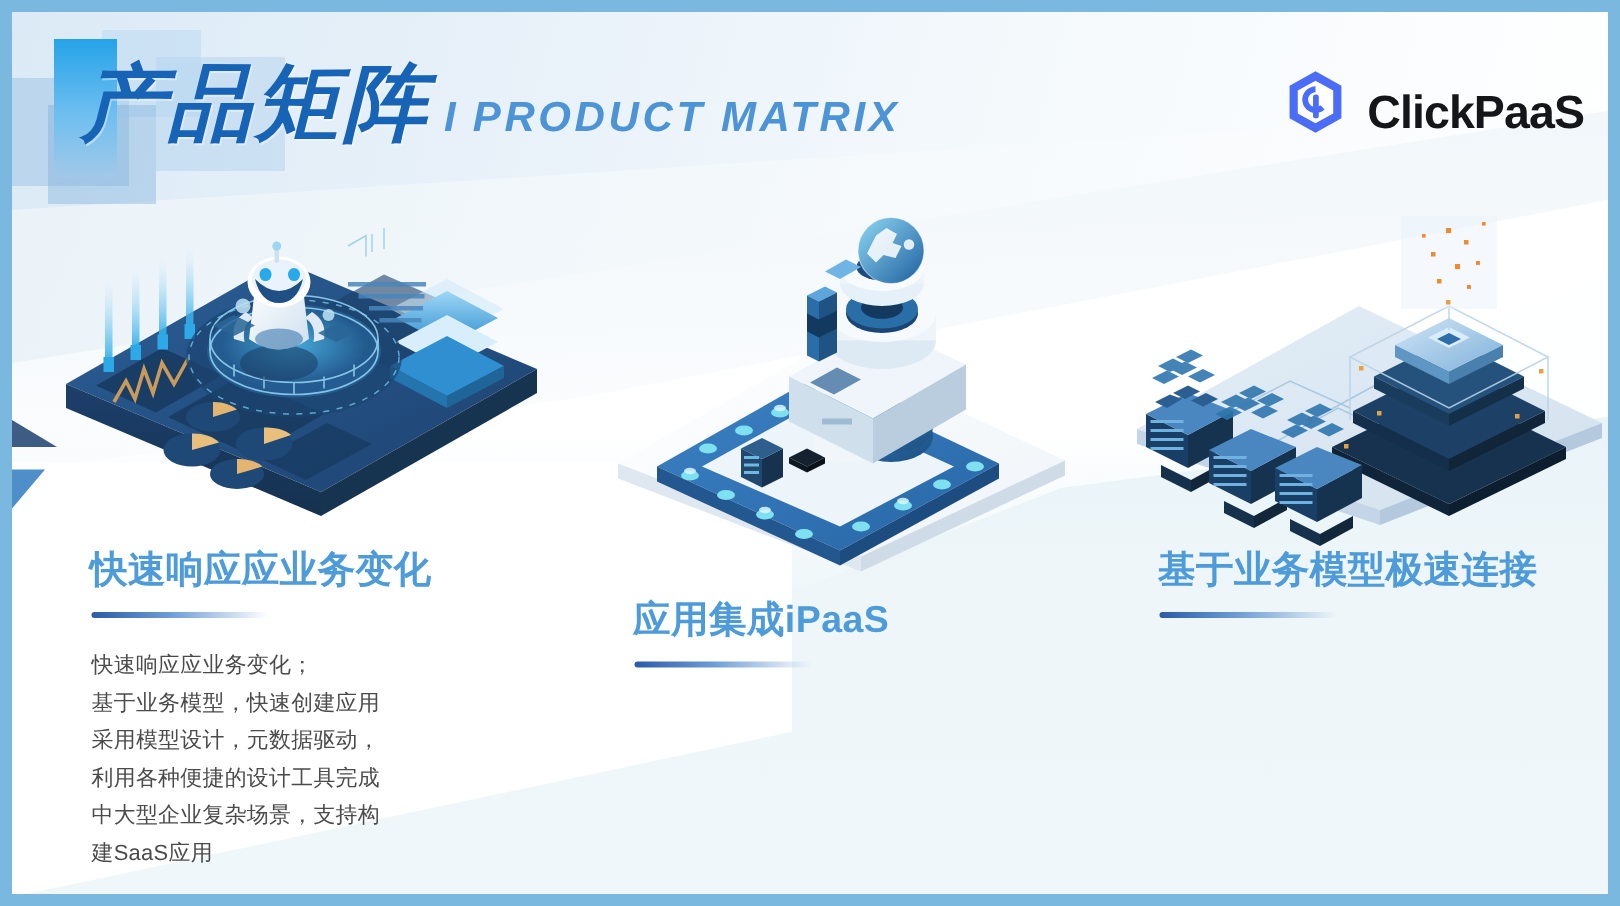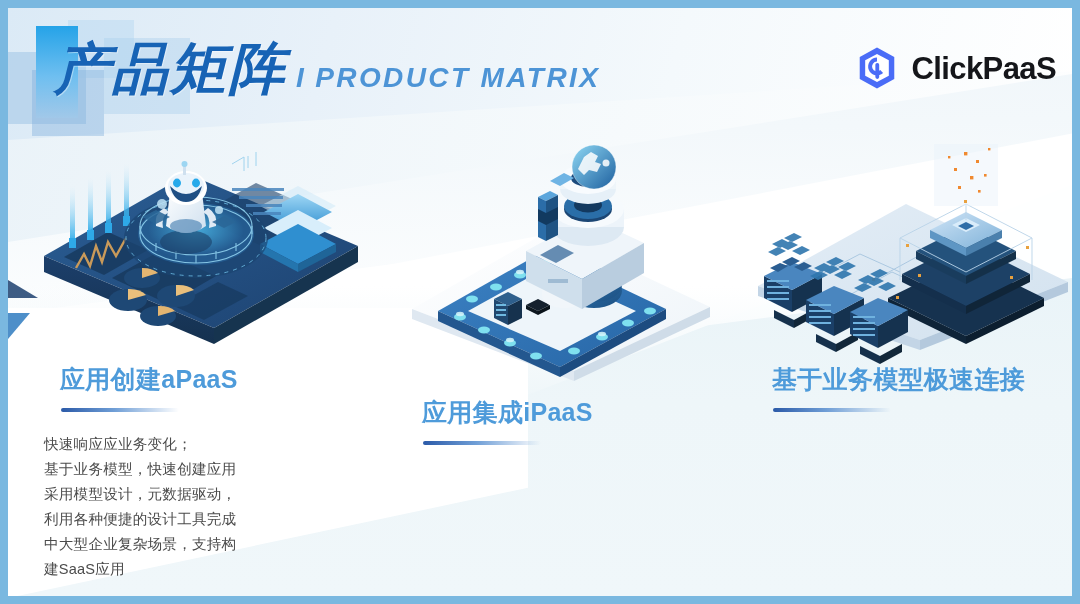--- a/index.html
+++ b/index.html
@@ -113,21 +113,21 @@
     font-size:28px; font-weight:bold; font-style:italic;
     letter-spacing:2.4px;
     color:#4d94d6;
     white-space:nowrap;
   }
   .title-en .bar{ margin-right:9px; font-weight:bold; }
 
   
   .logo{
     position:absolute; right:16px; top:38px;
-    display:flex; align-items:center; gap:14px;
+    display:flex; align-items:flex-end; gap:14px;
   }
   .logo-mark{ width:40px; height:44px; display:block; }
   .logo-text{
     font-size:31px; font-weight:bold; color:#15161a;
     letter-spacing:-.6px; line-height:1;
   }
 
   
   .cols{ position:absolute; left:0; top:0; width:100%; height:100%; }
   .col{ position:absolute; top:0; width:340px; height:100%; }
@@ -143,21 +143,21 @@
     color:#4e9bda; white-space:nowrap;
     letter-spacing:.3px;
   }
   .col-rule{
     position:absolute; top:400px; left:25px;
     width:118px; height:4px;
     background:linear-gradient(90deg,#2b5aa8 0%,#6f9ed6 45%,rgba(200,215,235,0) 100%);
     border-radius:2px;
   }
   .col-body{
-    position:absolute; top:424px; left:8px;
+    position:absolute; top:424px; left:25px;
     width:300px;
     font-size:14.6px; line-height:25px;
     color:#4b4b4b;
     white-space:pre-line;
     letter-spacing:.2px;
   }
 
   
   svg.iso{ display:block; width:100%; height:100%; overflow:visible; }
 </style>
@@ -318,21 +318,21 @@
               <rect x="210" y="78" width="36" height="3"></rect>
               <rect x="217" y="86" width="28" height="3"></rect>
             </g>
             <g stroke="#7fc4e8" stroke-width="1" opacity=".7" fill="none">
               <path d="M196 38 l12 -7 l0 14"></path>
               <path d="M212 30 l0 12"></path>
               <path d="M220 26 l0 14"></path>
             </g>
           </svg>
         </div>
-        <div class="col-head">应用创建aPaaS</div>
+        <div class="col-head">快速响应应业务变化</div>
         <div class="col-rule"></div>
         <div class="col-body">快速响应应业务变化；
 基于业务模型，快速创建应用
 采用模型设计，元数据驱动，
 利用各种便捷的设计工具完成
 中大型企业复杂场景，支持构
 建SaaS应用</div>
       </div>
 
       <div class="col col2">

